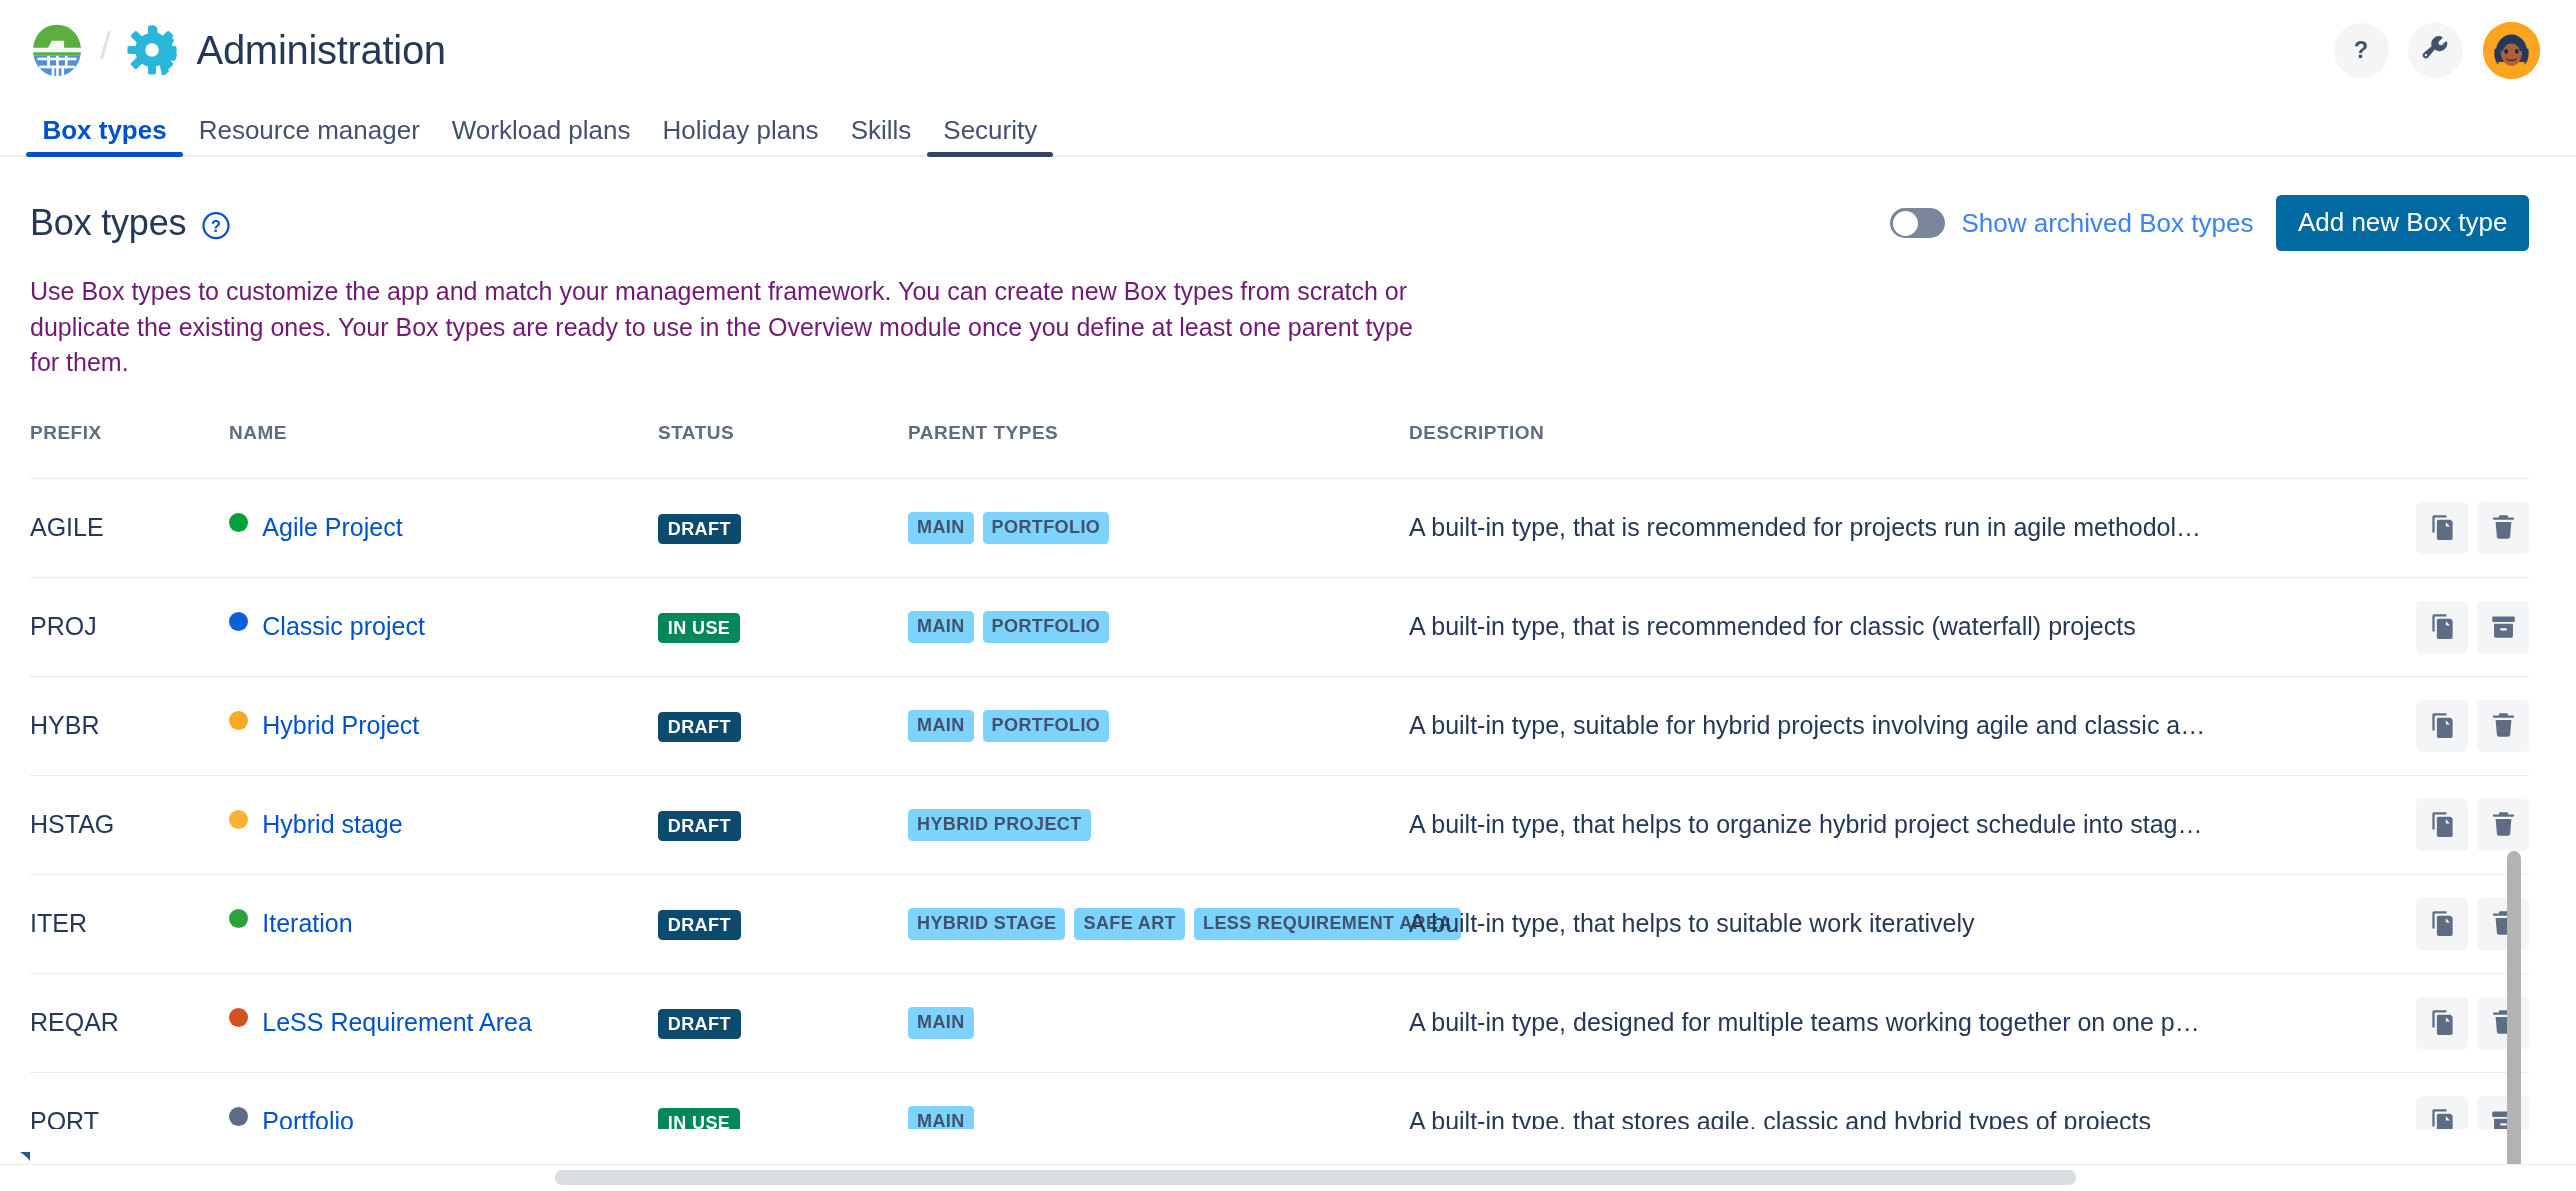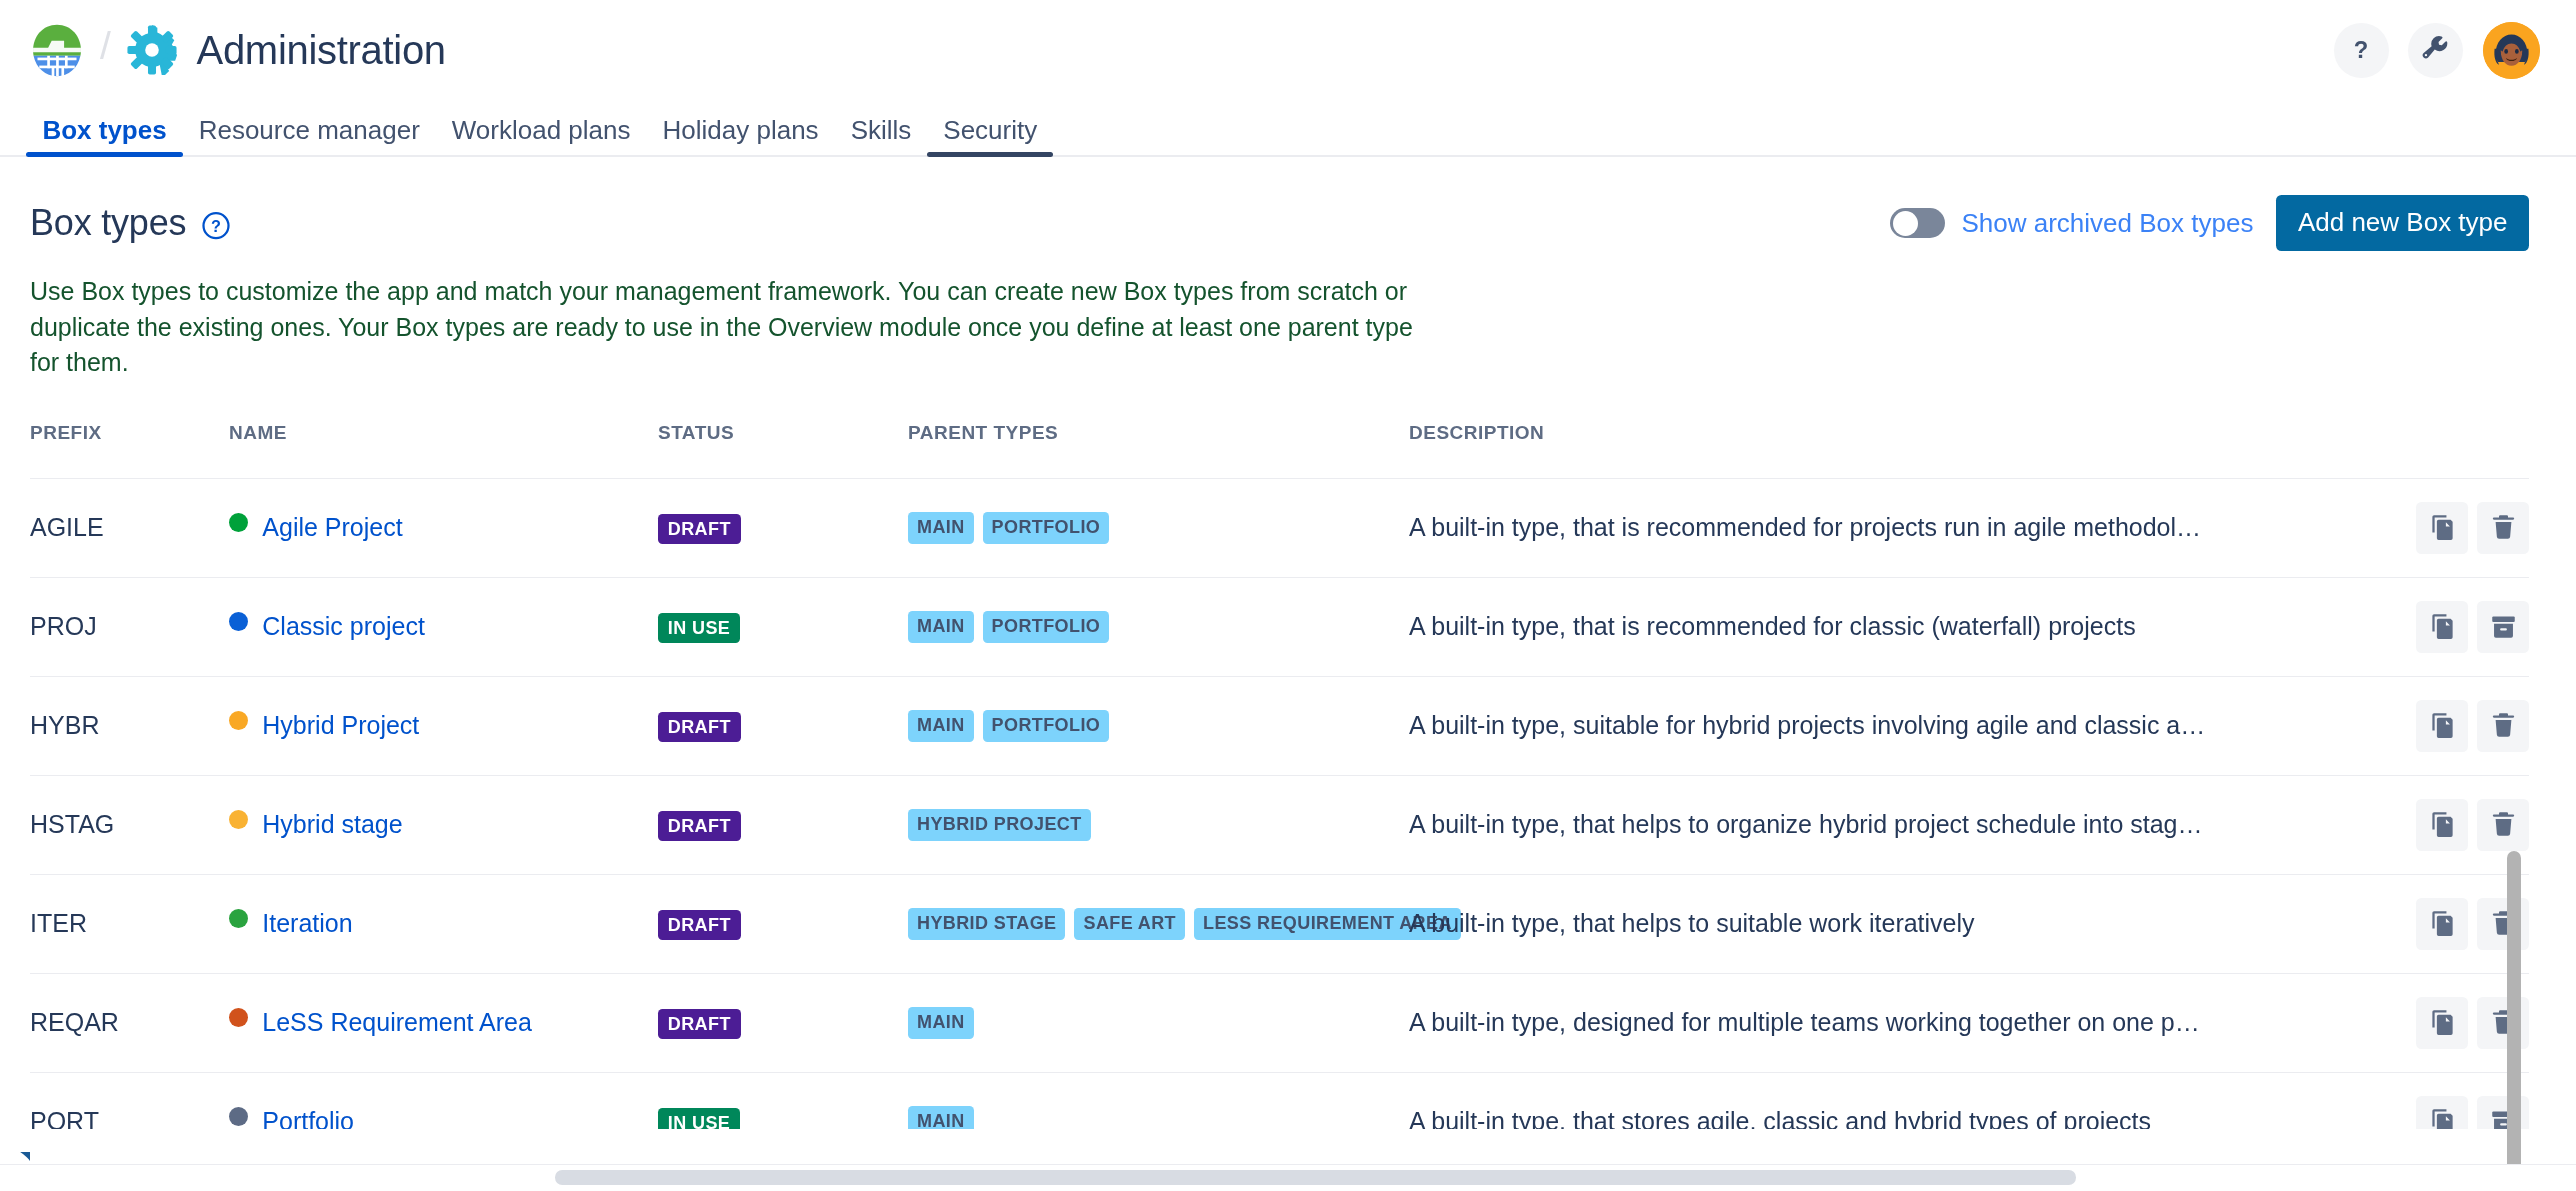--- a/index.html
+++ b/index.html
@@ -160,21 +160,21 @@
     padding: 14.3px 21.5px 16px 21.5px;
     line-height: 1;
     white-space: nowrap;
     font-family: inherit;
   }
 
   .page-desc {
     margin-top: 23px;
     font-size: 25px;
     line-height: 1.42;
-    color: #14532d;
+    color: #701a75;
     max-width: 1404px;
   }
 
   
   .table-wrap {
     margin-top: 41px;
     position: relative;
   }
   table.boxtypes {
     width: 100%;
@@ -223,21 +223,21 @@
   .lozenge {
     display: inline-block;
     font-size: 18px;
     font-weight: 700;
     letter-spacing: 0.4px;
     color: #ffffff;
     border-radius: 4.5px;
     padding: 5.4px 9.8px 6.3px 9.8px;
     line-height: 1;
   }
-  .lozenge.draft { background: #4c1d95; }
+  .lozenge.draft { background: #0c4a6e; }
   .lozenge.inuse { background: #00875a; }
 
   .parent-tags { display: flex; flex-wrap: nowrap; gap: 9px; }
   .tag {
     background: #7dd3fc;
     color: #42526e;
     font-size: 18px;
     font-weight: 700;
     letter-spacing: 0.4px;
     border-radius: 4.5px;

